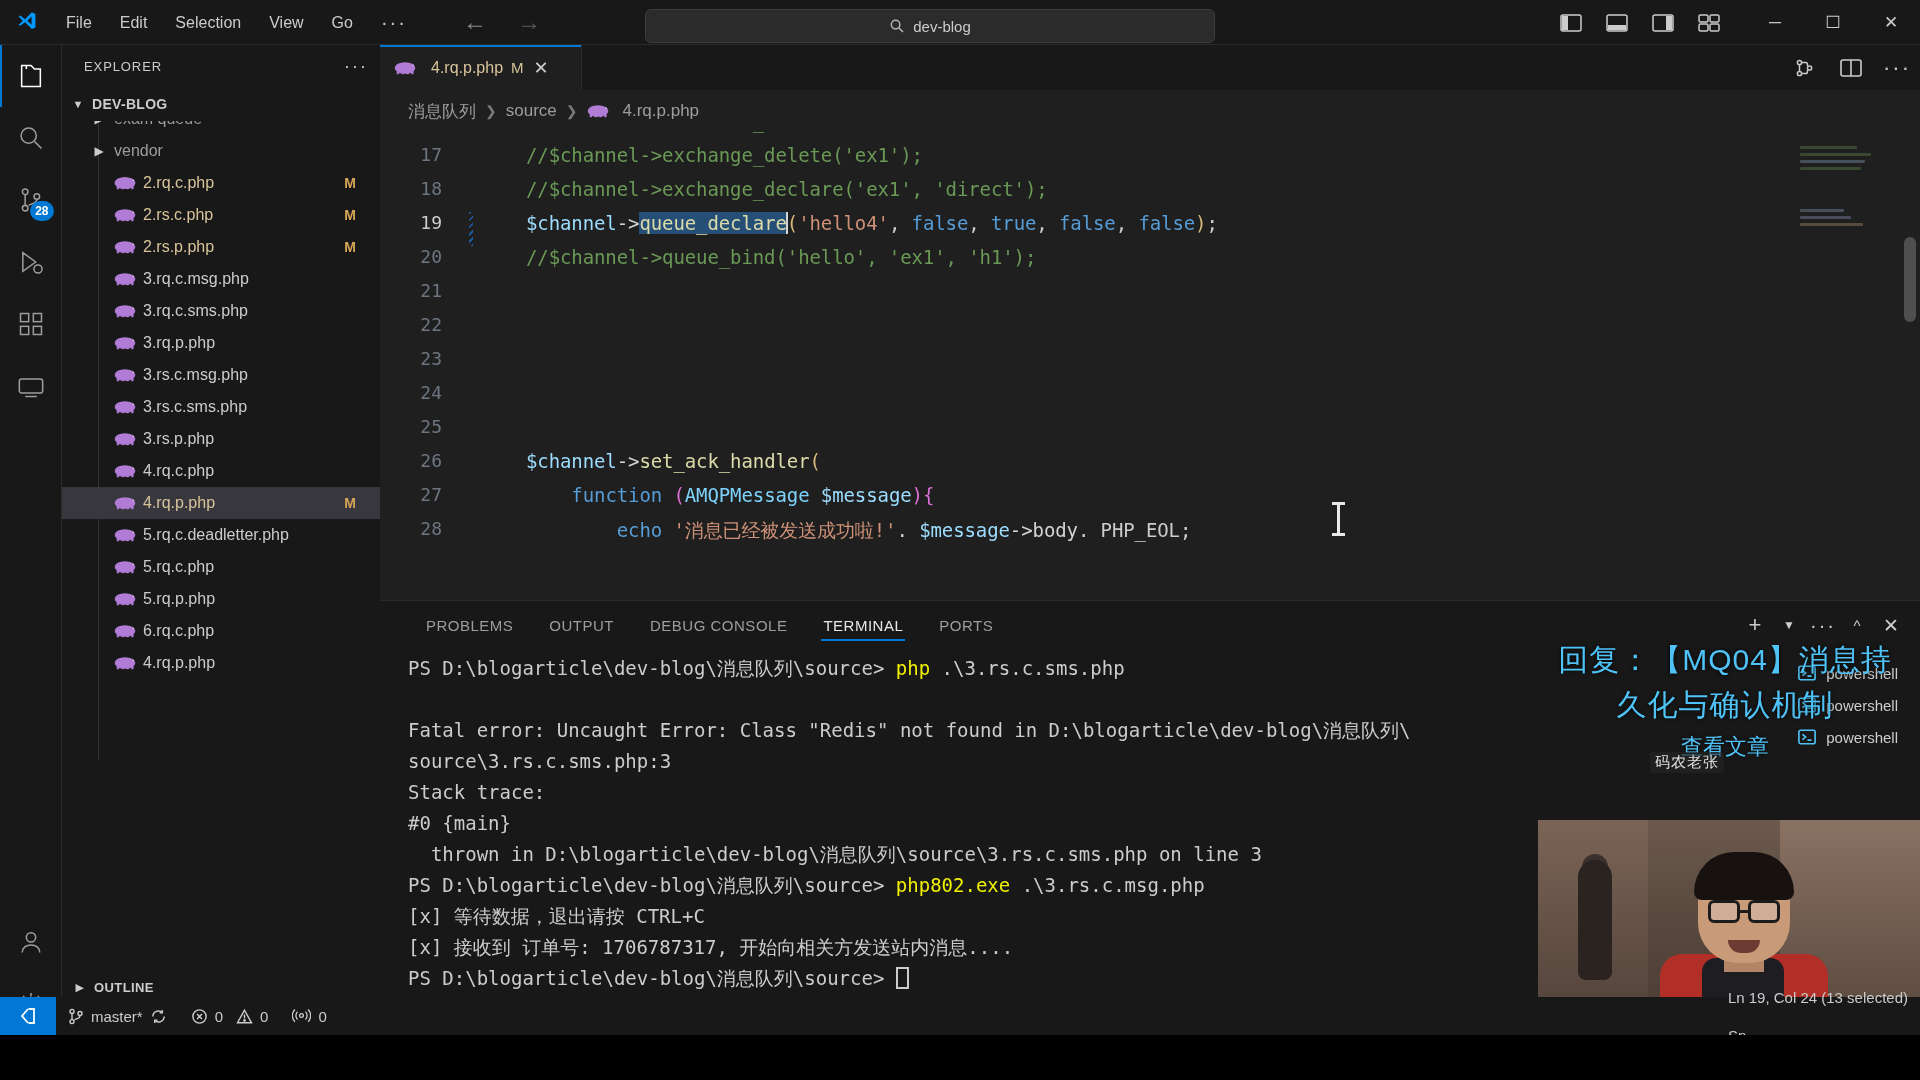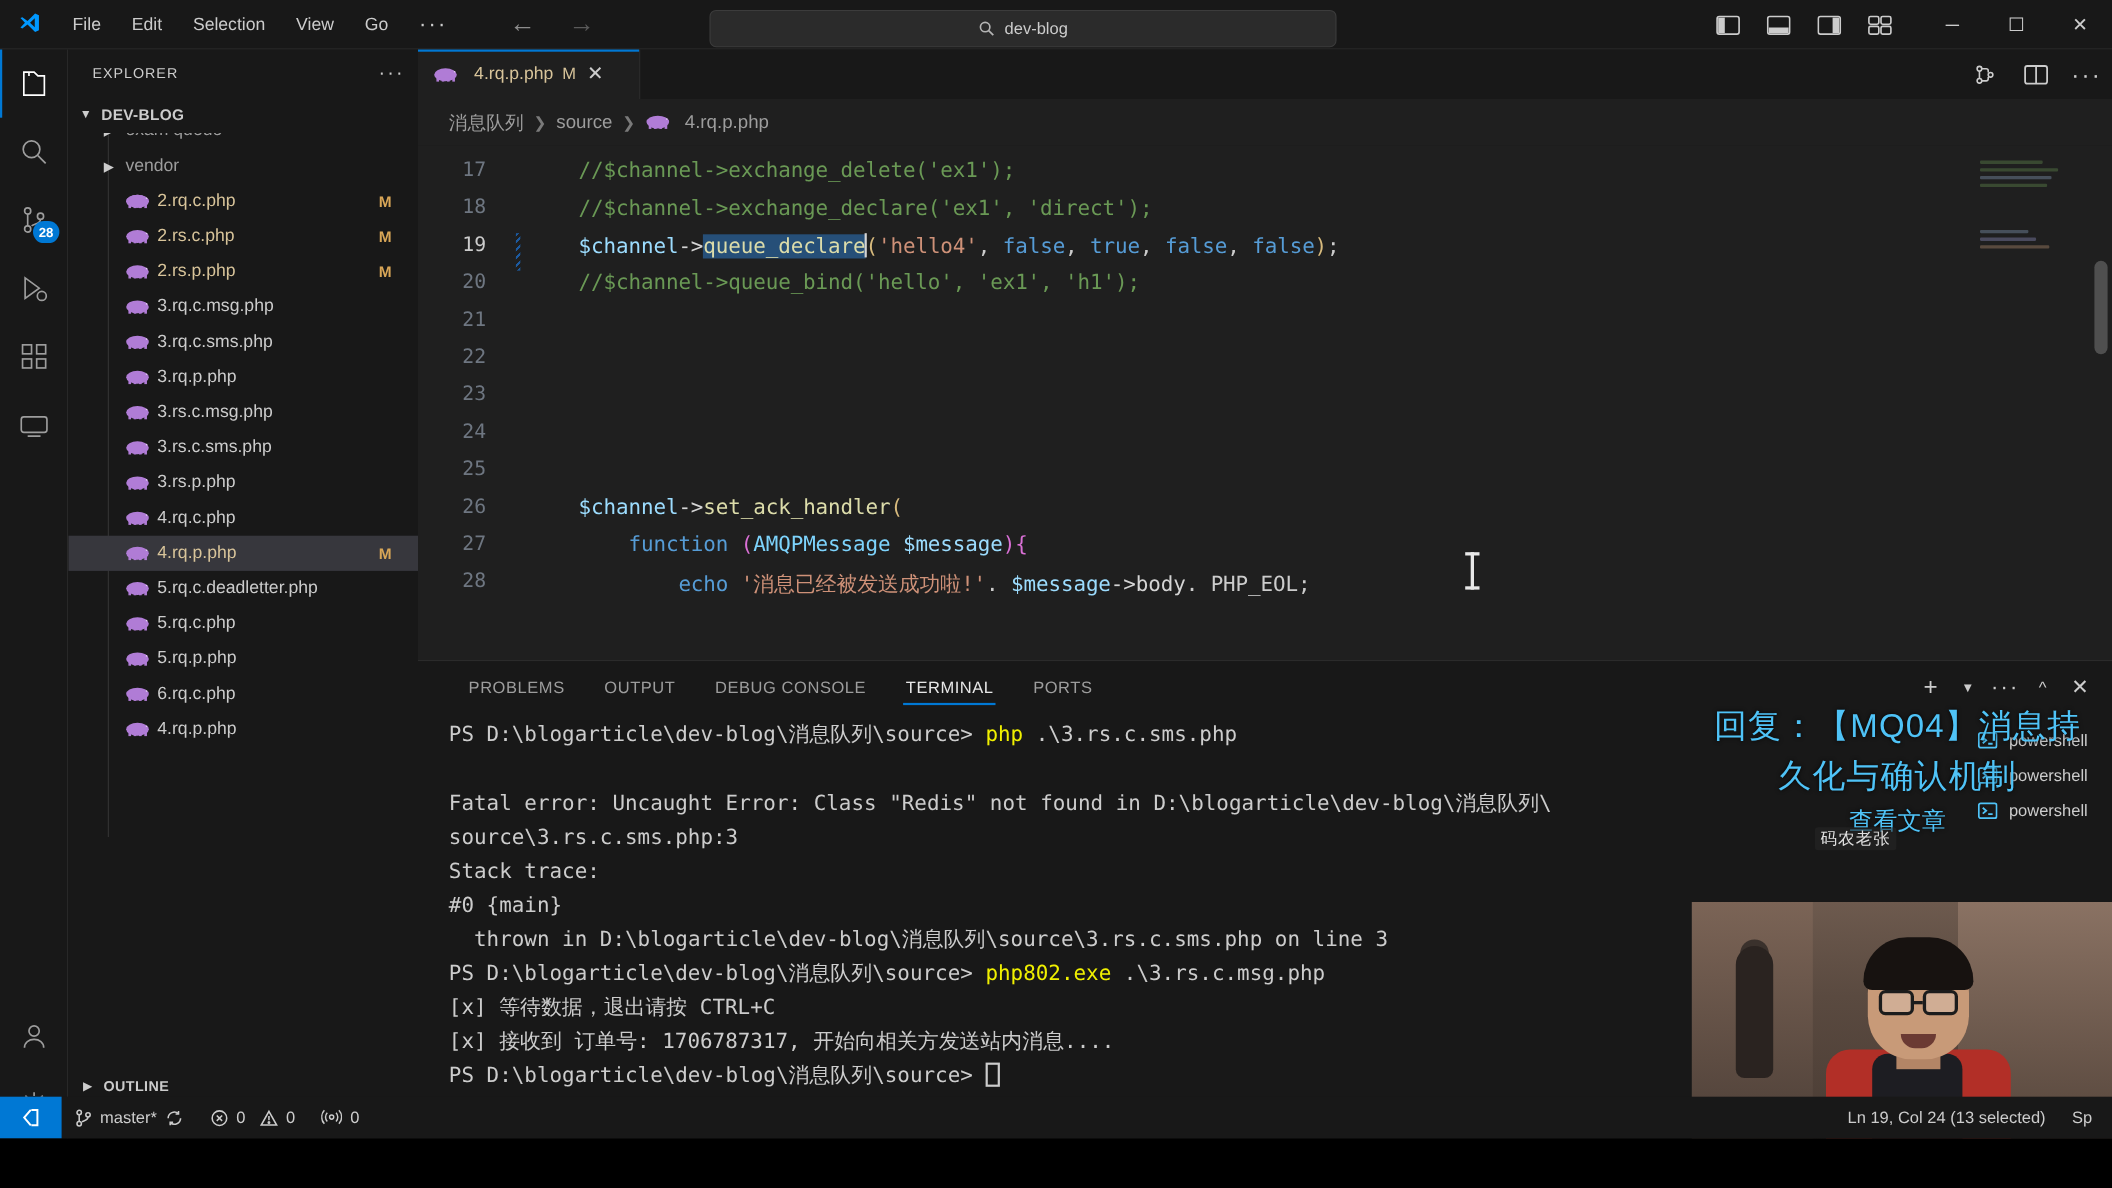--- a/index.html
+++ b/index.html
@@ -239,21 +239,21 @@
   
   .statusbar {
     position:absolute; left:0; bottom:45px; width:1920px; height:38px; background:#181818;
     display:flex; align-items:center; font-size:15px; color:#cccccc;
   }
   .sb-remote {
     width:56px; height:38px; background:#0078d4; display:flex; align-items:center;
     justify-content:center;
   }
   .sb-item { display:flex; align-items:center; gap:7px; padding:0 12px; height:38px; }
-  .sb-right { position:absolute; right:0; display:flex; align-items:flex-start; }
+  .sb-right { position:absolute; right:0; display:flex; align-items:flex-start;flex-direction:column; }
   .bottom-black { position:absolute; left:0; bottom:0; width:1920px; height:45px; background:#000; }
 </style>
 </head>
 <body>
 
 <div id="app">
 
   <div class="titlebar">
     <div class="vscode-logo">
       <svg viewBox="0 0 24 24">

